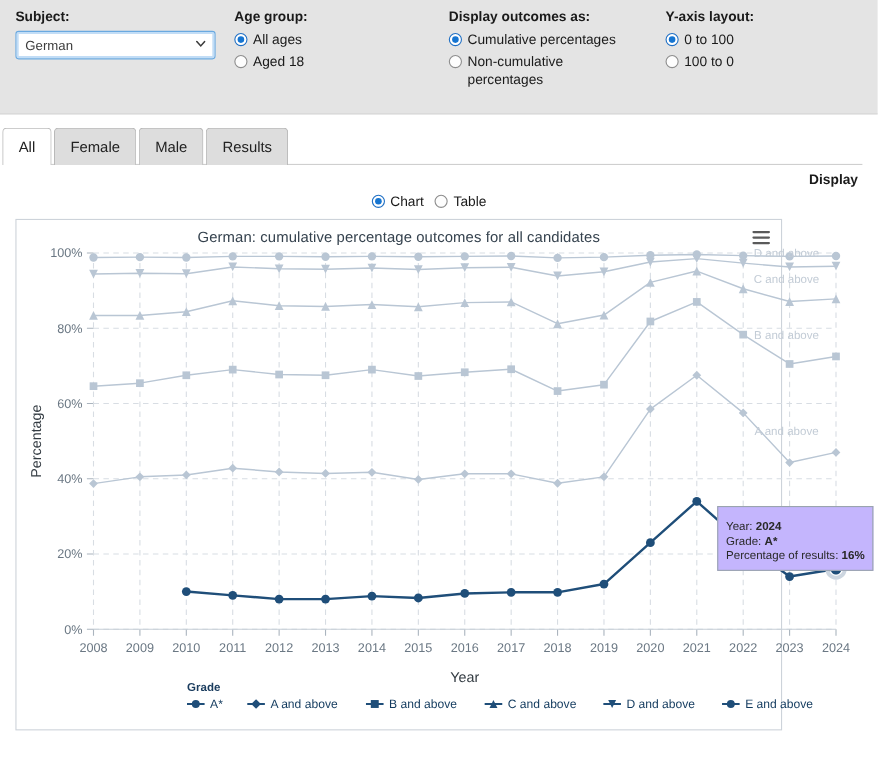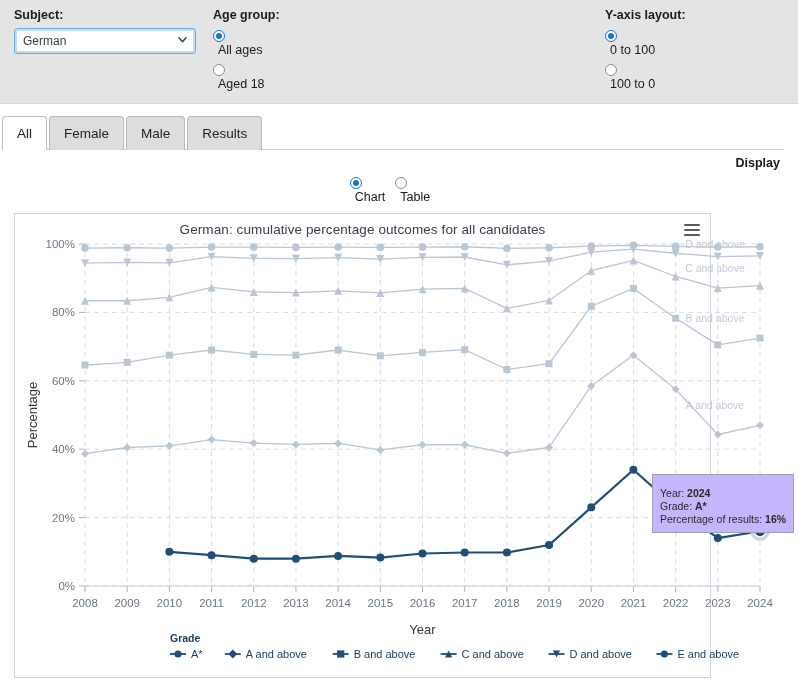--- a/index.html
+++ b/index.html
@@ -49,21 +49,20 @@
   .select-chevron {
     position: absolute; right: 9px; top: 7px;
     width: 9px; height: 9px;
     pointer-events: none;
   }
   .radio-row {
     display: flex;
     align-items: flex-start;
     margin-bottom: 4px;
     line-height: 16px;
-    flex-direction: column;
   }
   .radio-row .rlabel {
     font-size: 12.5px;
     color: #1a1a1a;
     margin-left: 5px;
     max-width: 150px;
   }
   .rdo {
     width: 12px; height: 12px;
     border-radius: 50%;
@@ -211,20 +210,31 @@
     <div class="radio-row">
       <span class="rdo on"></span>
       <span class="rlabel">All ages</span>
     </div>
     <div class="radio-row">
       <span class="rdo"></span>
       <span class="rlabel">Aged 18</span>
     </div>
   </div>
 
+  <div class="ctrl-col" style="left:408px;">
+    <span class="ctrl-title">Display outcomes as:</span>
+    <div class="radio-row">
+      <span class="rdo on"></span>
+      <span class="rlabel">Cumulative percentages</span>
+    </div>
+    <div class="radio-row">
+      <span class="rdo"></span>
+      <span class="rlabel" style="max-width:104px;">Non-cumulative percentages</span>
+    </div>
+  </div>
 
   <div class="ctrl-col" style="left:605px;">
     <span class="ctrl-title">Y-axis layout:</span>
     <div class="radio-row">
       <span class="rdo on"></span>
       <span class="rlabel">0 to 100</span>
     </div>
     <div class="radio-row">
       <span class="rdo"></span>
       <span class="rlabel">100 to 0</span>

